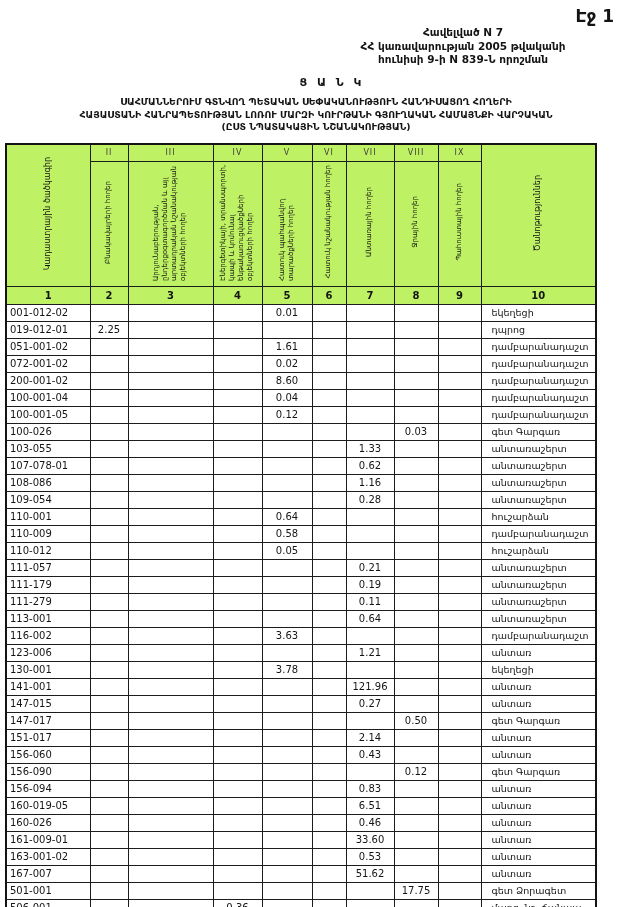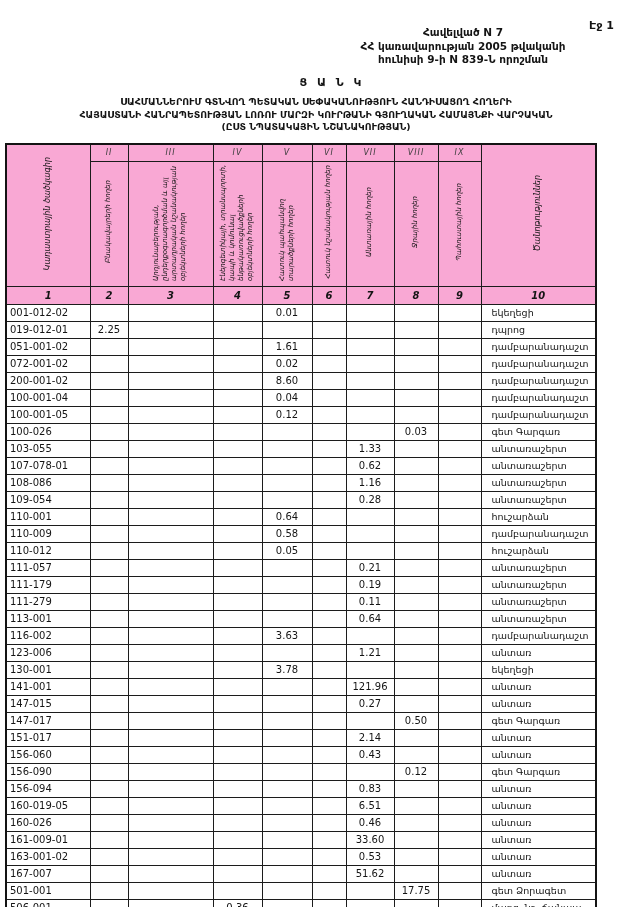--- a/index.html
+++ b/index.html
@@ -5,22 +5,22 @@
   html,body{margin:0;padding:0;}
   body{
     width:632px;height:907px;
     background:#ffffff;
     font-family:"DejaVu Sans", sans-serif;
     color:#141414;
     -webkit-font-smoothing:none;
   }
   .page{position:relative;width:632px;height:907px;overflow:hidden;}
   .page-num{
-    position:absolute;top:19px;right:18px;
-    font-weight:bold;font-size:11px;
+    position:absolute;top:6px;right:18px;
+    font-weight:bold;font-size:17px;
   }
   .appendix{
     margin:26px 14px 0 auto;width:310px;
     text-align:center;font-weight:bold;font-size:10.5px;line-height:1.3;
   }
   .doc-title{
     text-align:center;font-weight:bold;font-size:11px;
     letter-spacing:3px;margin-top:9px;padding-left:32px;
   }
   .subtitle{
@@ -29,21 +29,21 @@
   }
   table.land{
     border-collapse:collapse;table-layout:fixed;
     margin:9px 0 0 5px;width:590px;
     border:2px solid #141414;
   }
   table.land th,table.land td{
     border:1px solid #1c1c1c;
     padding:0;overflow:hidden;white-space:nowrap;
   }
-  thead th{font-weight:normal;background:#f9a8d4;font-style:italic;}
+  thead th{font-weight:normal;background:#bef264;}
   .numeral{height:16px;font-size:8px;color:#3d3d3d;text-align:center;letter-spacing:1px;}
   .labels-row th{height:124px;vertical-align:middle;text-align:center;}
   .vh{vertical-align:middle;text-align:center;}
   .vtext{
     writing-mode:vertical-rl;transform:rotate(180deg);
     display:inline-block;
     font-size:7px;line-height:1.3;
     max-height:118px;
     white-space:normal;text-align:left;
   }

